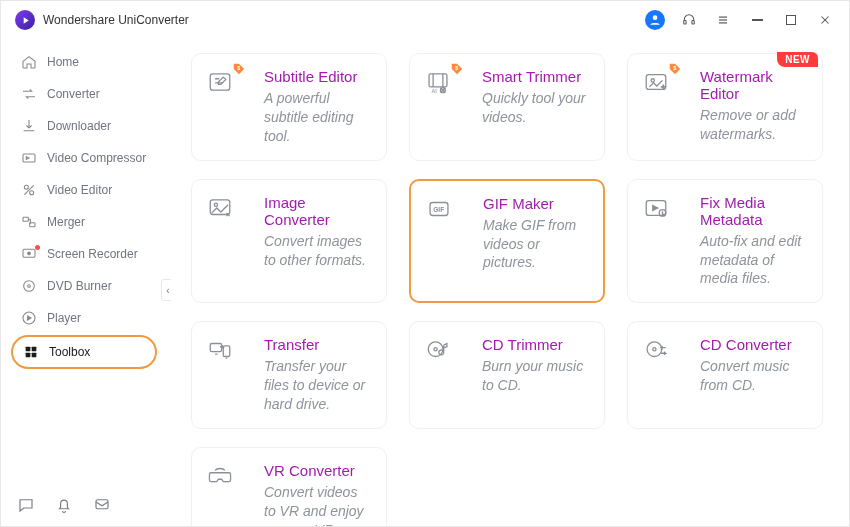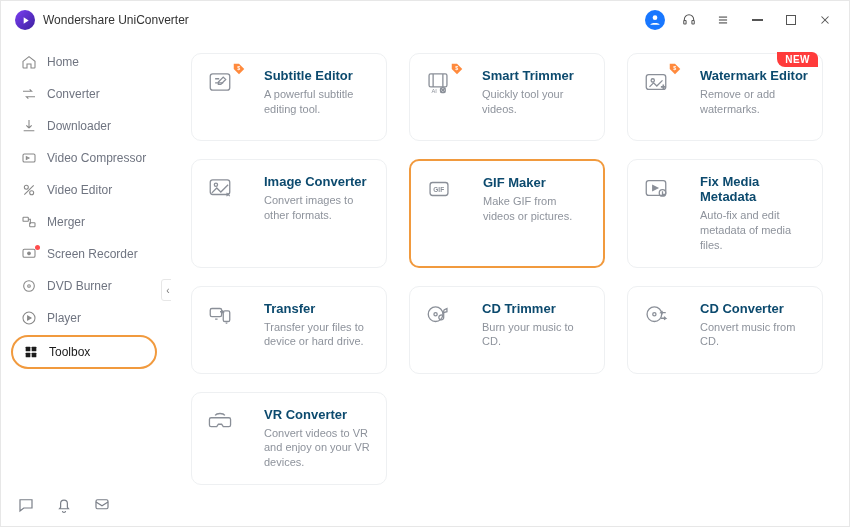--- a/index.html
+++ b/index.html
@@ -25,22 +25,22 @@
   .reddot::after { content:""; position:absolute; left:24px; top:6px; width:5px; height:5px; background:#ff4d4d; border-radius:50%; }
   .collapse { position:absolute; right:-8px; top:240px; width:14px; height:22px; background:#fff; border:1px solid #e7e7e7; border-radius:3px; display:flex; align-items:center; justify-content:center; color:#777; font-size:10px; }
 
   .main { flex:1; background:#fff; padding: 14px 20px 14px 20px; margin-left:4px; margin-right:6px; border-radius:12px; position:relative; }
   .grid { display:grid; grid-template-columns: repeat(3, 1fr); gap: 18px 22px; }
   .card { border:1px solid #eef0f2; border-radius:10px; padding: 14px 14px 14px 14px; display:flex; gap:30px; align-items:flex-start; min-height:88px; cursor:pointer; background:#fff; position:relative;}
   .card.highlight { border:2px solid #f19a3e; }
   .card-ic { width:28px; height:28px; color:#8a8f98; flex-shrink:0; display:flex; align-items:center; justify-content:center; }
   .card-ic svg { width:26px; height:26px; }
   .card-txt { display:flex; flex-direction:column; gap:4px; }
-  .card-title { font-size:13px; color:#0c4a6e; font-weight:700; }
-  .card-desc { font-size:11px; color:#8e939c; line-height:1.35; }
+  .card-title { font-size:15px; color:#a21caf; font-weight:400; }
+  .card-desc { font-size:14px; color:#8e939c; line-height:1.35;font-style:italic; }
   .pricetag { position:absolute; left:40px; top:8px; width:14px; height:14px; }
   .newbadge { position:absolute; right:4px; top:-2px; background:#ff3b3b; color:#fff; font-size:10px; font-weight:800; letter-spacing:0.5px; padding:2px 8px; border-radius:0 6px 0 8px; }
 
   .bottombar { height:42px; display:flex; align-items:center; padding:0 16px; gap:20px; color:#7a7f88; }
   .bottombar .bic { width:18px; height:18px; display:flex; align-items:center; justify-content:center; }
 </style>
 </head>
 <body>
 
 <div class="titlebar">

